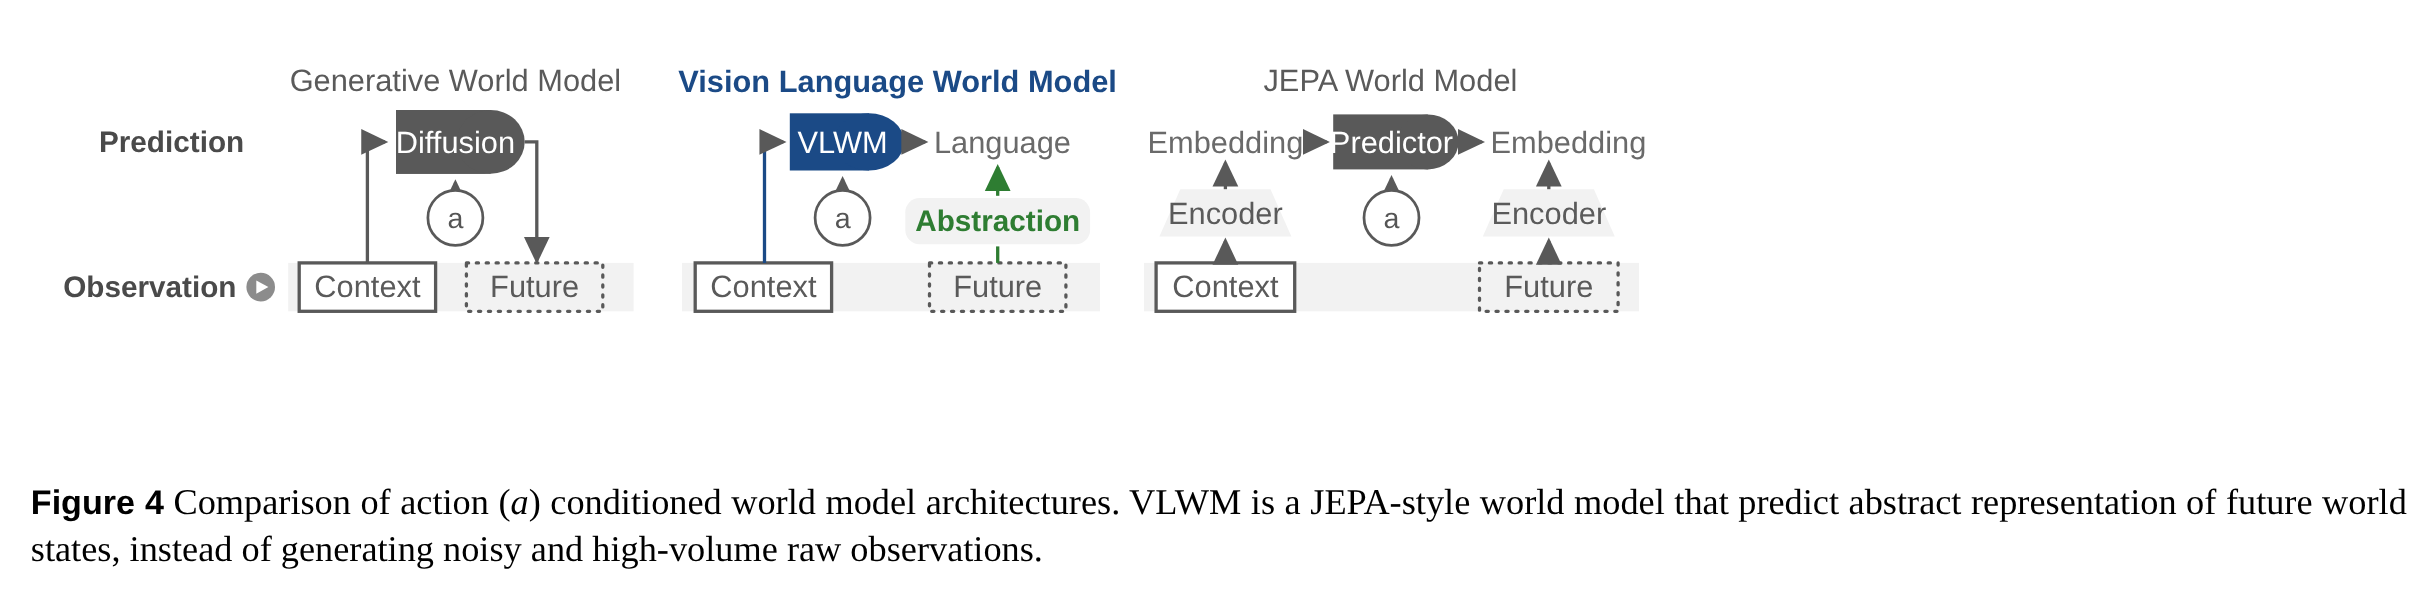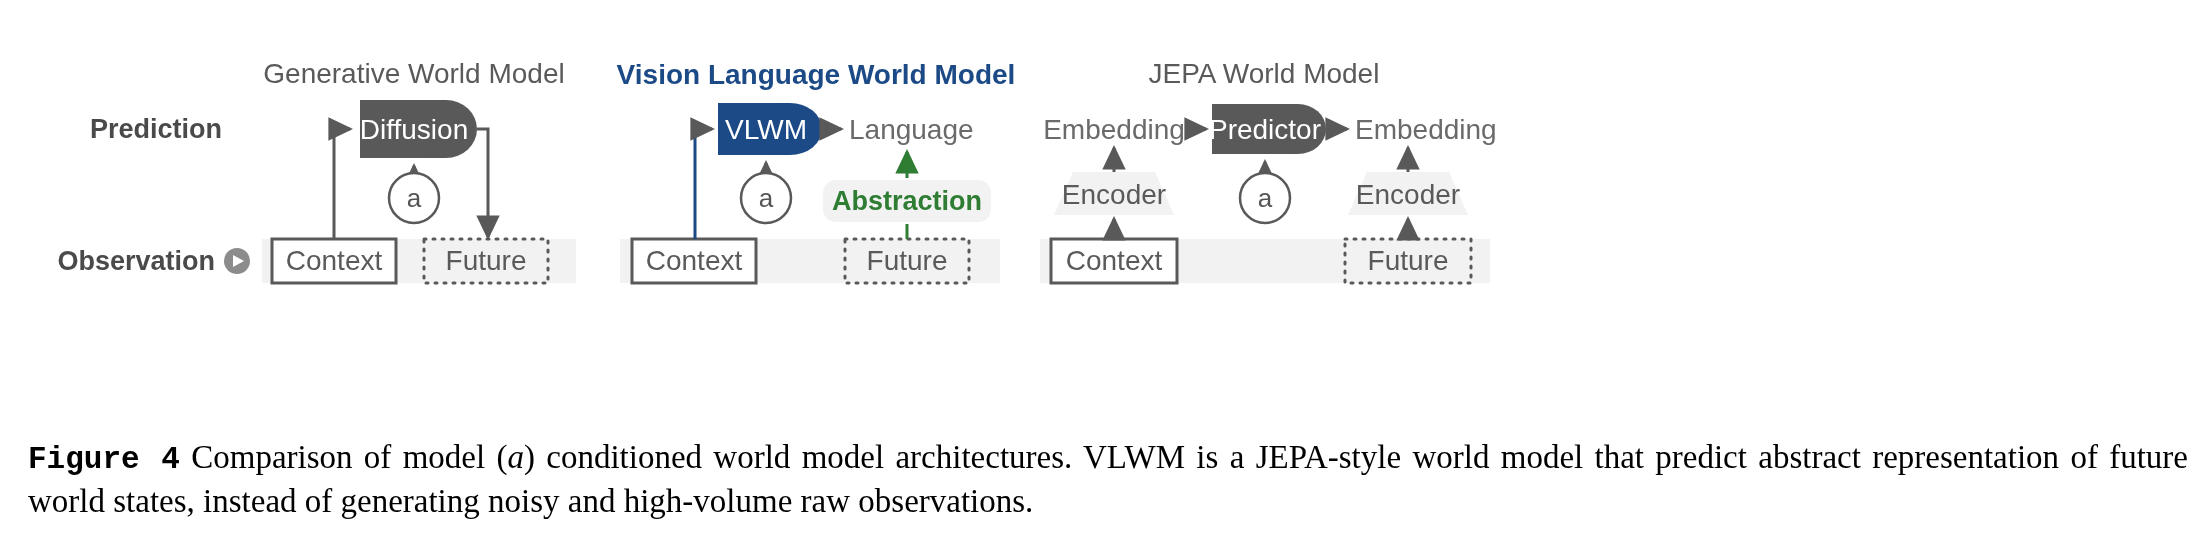--- a/index.html
+++ b/index.html
@@ -17,21 +17,21 @@
   .ln{stroke:#595959;stroke-width:3;fill:none;}
   .lnblue{stroke:#1b4a86;stroke-width:3;fill:none;}
   .lngreen{stroke:#2e7d32;stroke-width:3;fill:none;}
   .solidbox{fill:#ffffff;stroke:#595959;stroke-width:3;}
   .dotbox{fill:none;stroke:#595959;stroke-width:3;stroke-dasharray:2 7;stroke-linecap:round;}
   .enc{fill:#f2f2f2;stroke:none;}
   .acircle{fill:#ffffff;stroke:#595959;stroke-width:2.5;}
   .timeline{fill:#f2f2f2;}
   #caption{position:absolute;left:28px;top:436px;width:2160px;
     font-family:"Liberation Serif",serif;font-size:33px;color:#000;line-height:1.30;text-align:justify;}
-  #caption .figlabel{font-family:Liberation Mono, monospace;font-weight:bold;font-size:31px;}
+  #caption .figlabel{font-family:Liberation Sans, sans-serif;font-weight:bold;font-size:31px;}
   #caption .mv{font-family:"Liberation Serif",serif;font-style:italic;}
 </style>
 </head>
 <body>
 
 <div id="root">
 
   <svg id="fig" viewBox="0 0 2206 430">
     <defs>
       <marker id="ah" markerWidth="9" markerHeight="9" refX="7.2" refY="4.5" orient="auto" markerUnits="strokeWidth">
@@ -144,16 +144,16 @@
       <text class="atxt" x="1265" y="207" text-anchor="middle">a</text>
 
       <path class="enc" d="M1348,215 L1468,215 L1449,172 L1367,172 Z"></path>
       <text class="boxtxt" x="1408" y="204" text-anchor="middle">Encoder</text>
       <path class="ln" d="M1408,239 L1408,219" marker-end="url(#ah)"></path>
       <path class="ln" d="M1408,172 L1408,148" marker-end="url(#ah)"></path>
     </g>
   </svg>
 
   <div id="caption">
-    <span class="figlabel">Figure 4</span><span> </span><span>Comparison of model (</span><span class="mv">a</span><span>) conditioned world model architectures.  VLWM is a JEPA-style world model that predict abstract representation of future world states, instead of generating noisy and high-volume raw observations.</span>
+    <span class="figlabel">Figure 4</span><span> </span><span>Comparison of action (</span><span class="mv">a</span><span>) conditioned world model architectures.  VLWM is a JEPA-style world model that predict abstract representation of future world states, instead of generating noisy and high-volume raw observations.</span>
   </div>
 
 </div>
 
 </body></html>

